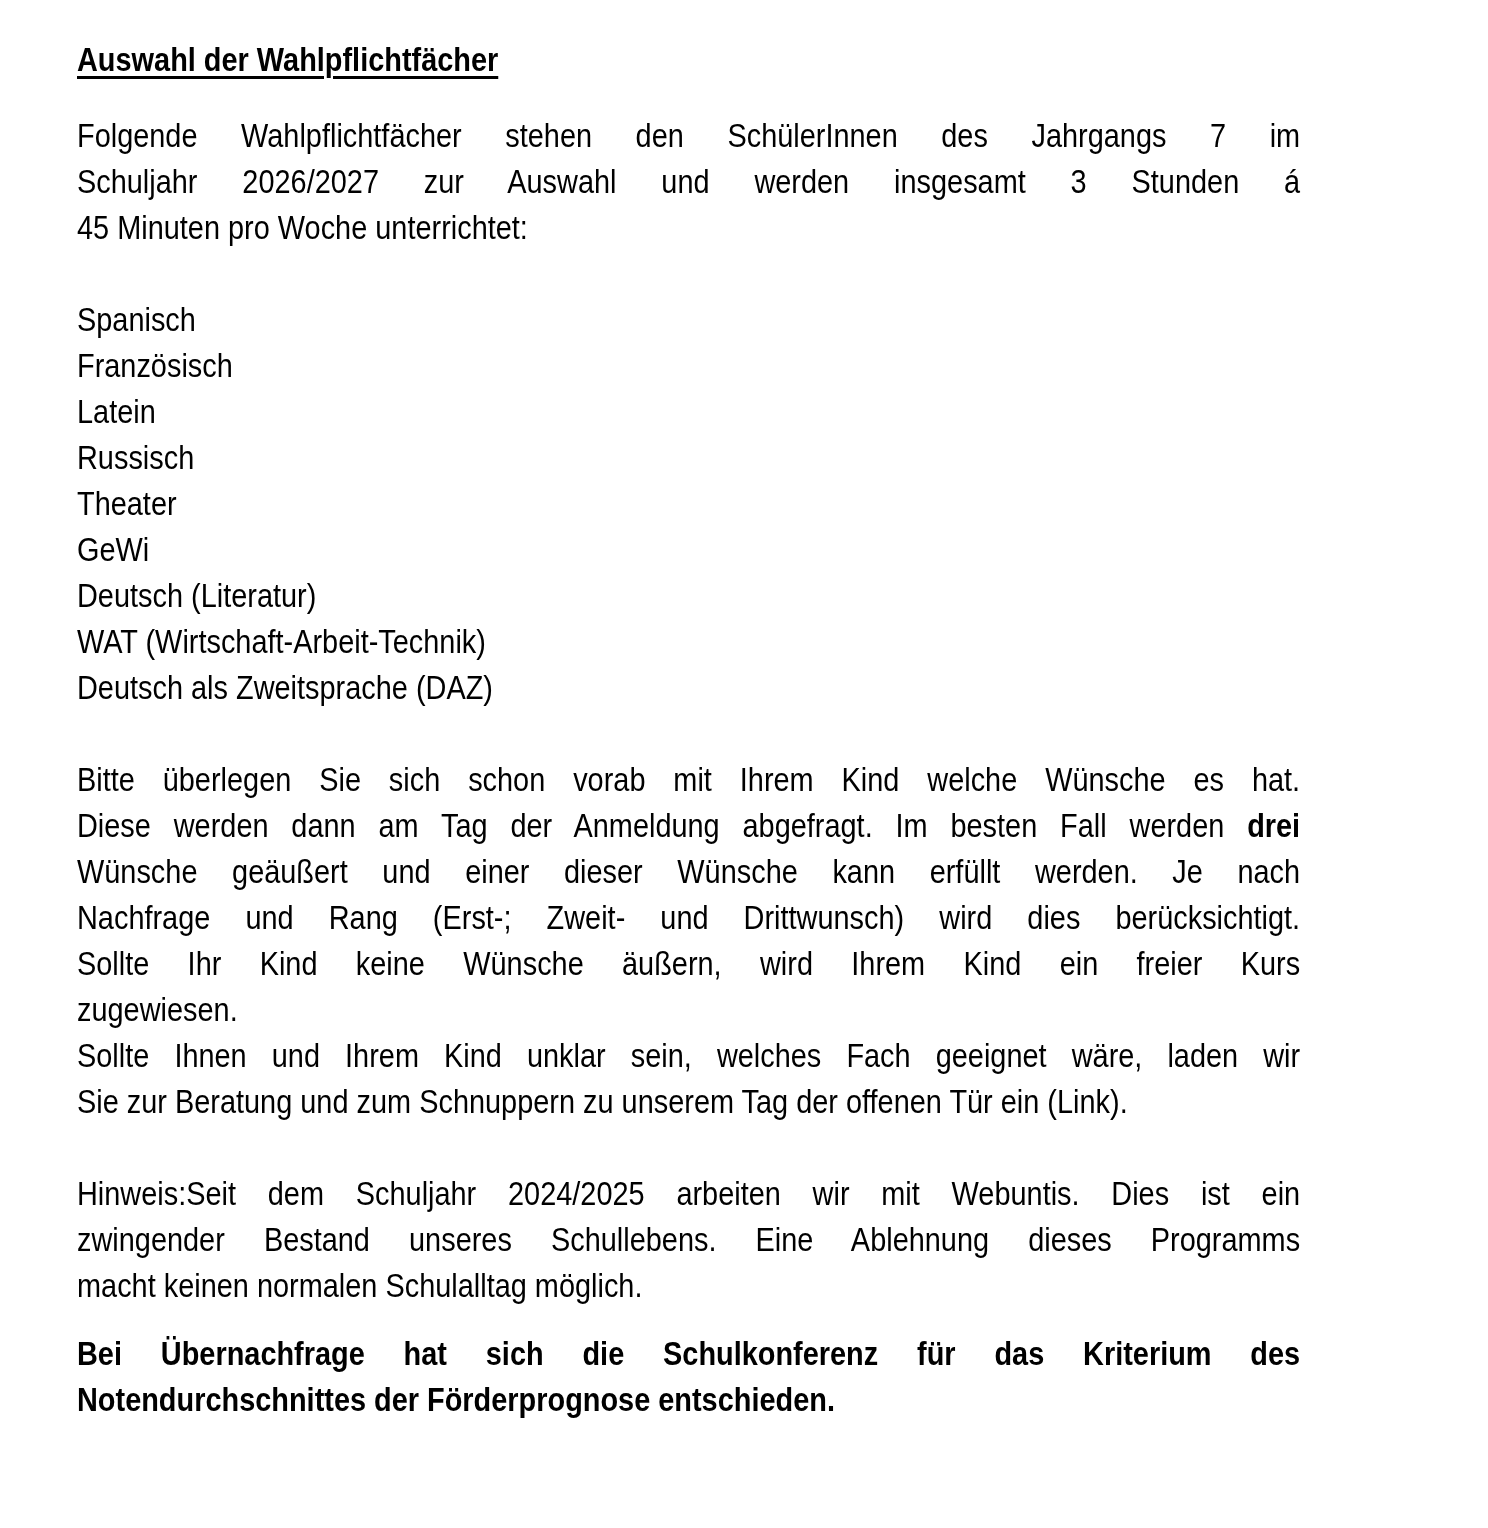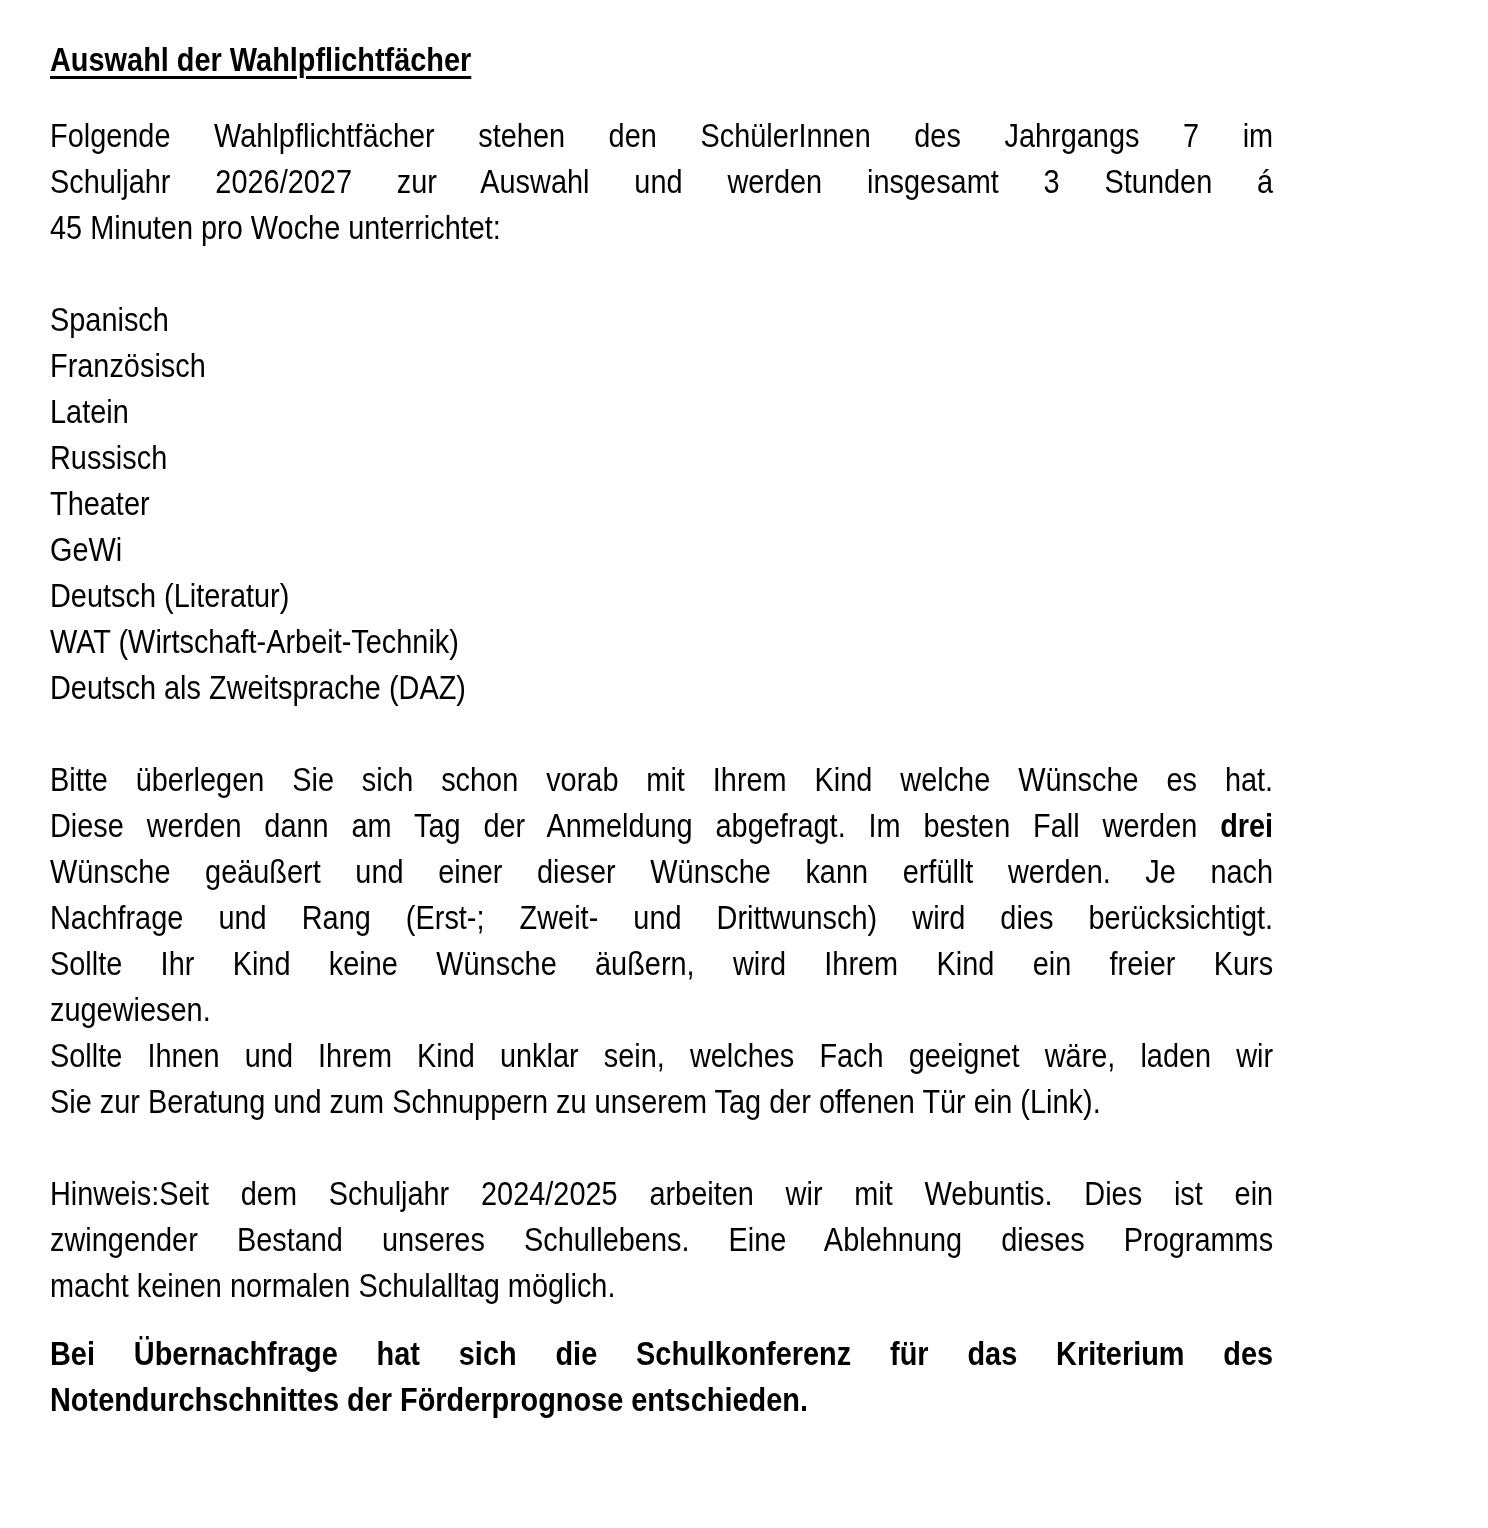--- a/index.html
+++ b/index.html
@@ -6,21 +6,21 @@
   .page {
     position: relative;
     width: 1488px;
     height: 1528px;
     background: #ffffff;
     color: #000000;
     overflow: hidden;
     font-family: "Liberation Sans", "DejaVu Sans", sans-serif;
   }
   .content {
-    padding: 36px 0 0 50px;
+    padding: 36px 0 0 77px;
   }
   
   .scaled {
     width: 1439px;
     transform: scaleX(0.85);
     transform-origin: 0 0;
     font-size: 34px;
     line-height: 46px;
   }
   .title {

